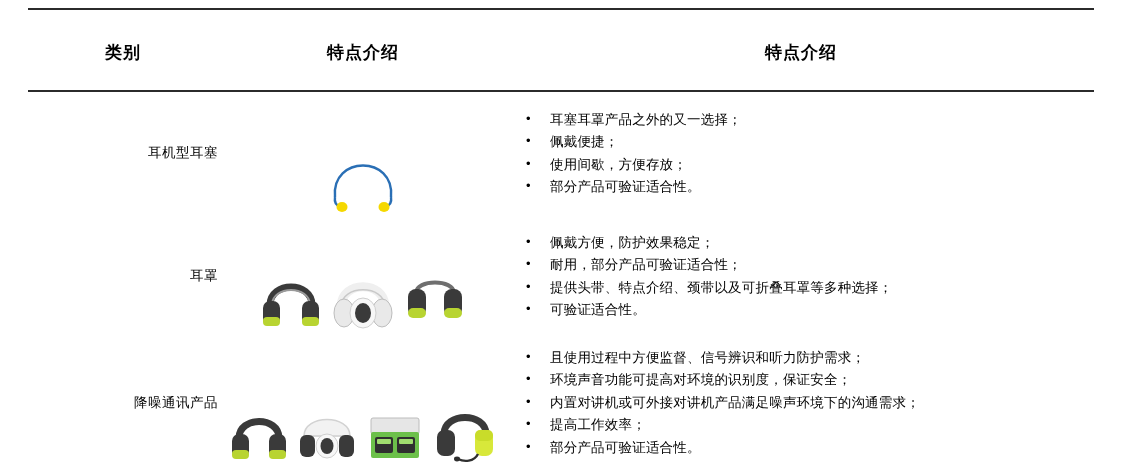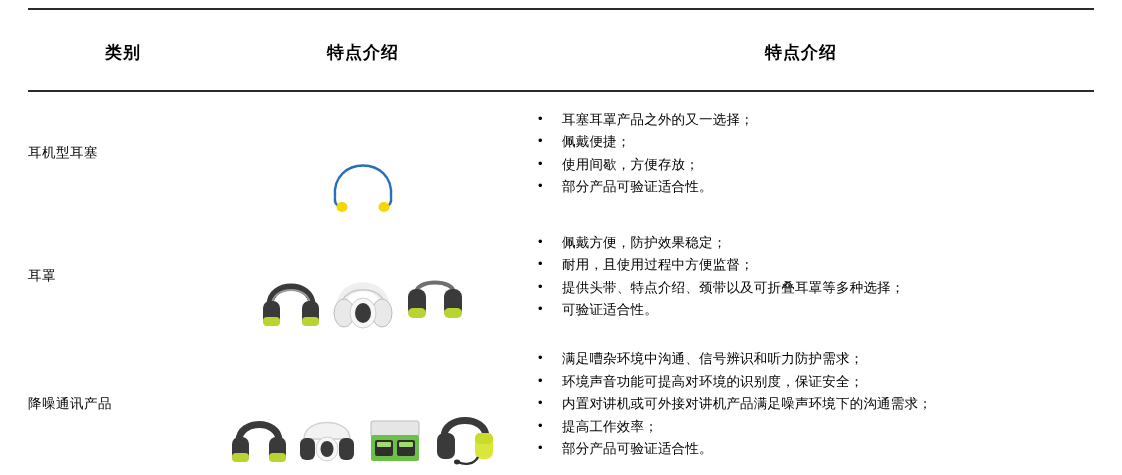--- a/index.html
+++ b/index.html
@@ -57,37 +57,37 @@
     height: 76px;
     font-size: 17px;
     font-weight: bold;
     text-align: center;
     letter-spacing: 1px;
   }
   tbody td {
     font-size: 13.5px;
   }
   td.cat {
-    text-align: left;
+    text-align: right;
     font-size: 13.5px;
     letter-spacing: 0.5px;
   }
   td.examples {
     text-align: center;
   }
   .img-row {
     display: flex;
     align-items: flex-end;
     justify-content: center;
     gap: 10px;
     height: 100%;
   }
   ul.feat {
     list-style: none;
-    margin: 16px;
+    margin: 4px;
     padding: 0 0 0 6px;
   }
   ul.feat li {
     position: relative;
     padding-left: 32px;
     line-height: 1.0;
     margin: 0 0 9px 0;
     font-size: 13.5px;
     letter-spacing: 0.2px;
   }
@@ -190,21 +190,21 @@
                 <rect x="4" y="37" width="18" height="10" rx="5" fill="#b8d431"></rect>
                 <rect x="40" y="37" width="18" height="10" rx="5" fill="#b8d431"></rect>
               </svg>
             </span>
 
           </div>
         </td>
         <td>
           <ul class="feat">
             <li>佩戴方便，防护效果稳定；</li>
-            <li>耐用，且使用过程中方便监督；</li>
+            <li>耐用，部分产品可验证适合性；</li>
             <li>提供头带、特点介绍、颈带以及可折叠耳罩等多种选择；</li>
             <li>可验证适合性。</li>
           </ul>
         </td>
       </tr>
 
       <tr class="row-3">
         <td class="cat">降噪通讯产品</td>
         <td class="examples">
           <div class="img-row">
@@ -249,21 +249,21 @@
                 <rect x="41" y="26" width="18" height="11" rx="5" fill="#c9dc2a"></rect>
                 <path d="M44 50 C40 58, 30 58, 24 55" fill="none" stroke="#2f2f2f" stroke-width="2.4"></path>
                 <ellipse cx="23" cy="55" rx="3" ry="2.4" fill="#2f2f2f"></ellipse>
               </svg>
             </span>
 
           </div>
         </td>
         <td>
           <ul class="feat">
-            <li>满足嘈杂环境中沟通、信号辨识和听力防护需求；</li>
+            <li>且使用过程中方便监督、信号辨识和听力防护需求；</li>
             <li>环境声音功能可提高对环境的识别度，保证安全；</li>
             <li>内置对讲机或可外接对讲机产品满足噪声环境下的沟通需求；</li>
             <li>提高工作效率；</li>
             <li>部分产品可验证适合性。</li>
           </ul>
         </td>
       </tr>
 
     </tbody>
   </table>

